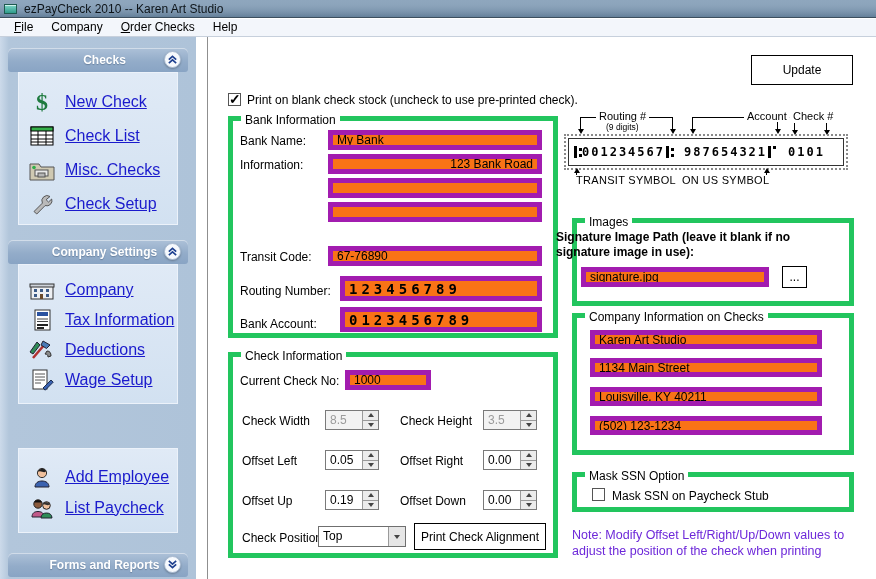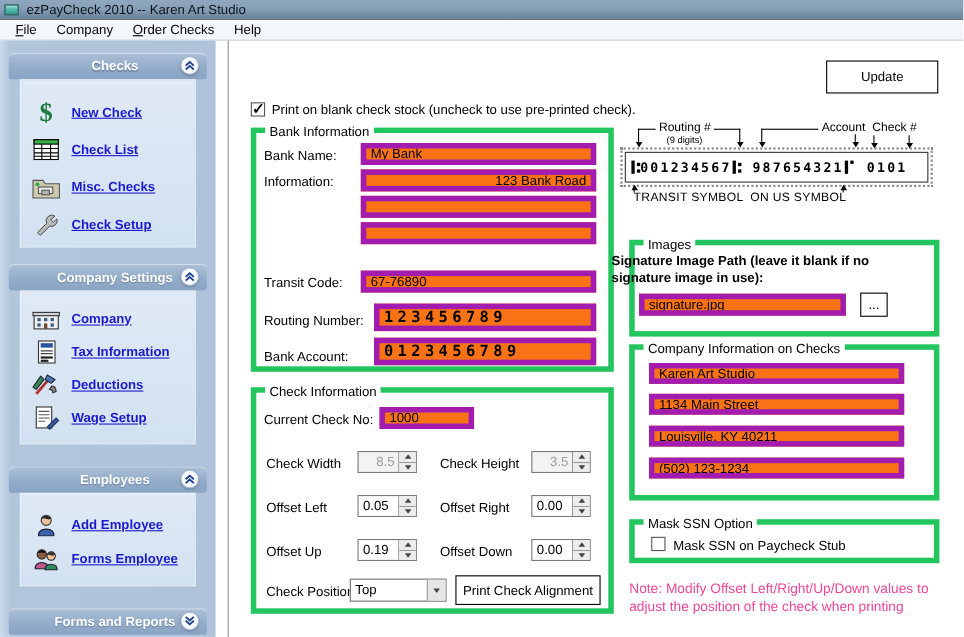--- a/index.html
+++ b/index.html
@@ -31,21 +31,21 @@
                   color:#fff; font-weight:bold; font-size:12px; line-height:24px; padding-left:13px;
                   text-shadow:0 1px 1px rgba(40,60,90,.35);text-align:center; }
   .chev-btn { position:absolute; right:7px; top:3px; width:17px; height:17px; border-radius:50%;
               background:#f6f9fd; border:1px solid #a9bbd2; box-shadow:0 1px 2px rgba(0,0,0,.25);
               display:flex; align-items:center; justify-content:center; }
   .panel-body { position:absolute; left:18px; width:160px;
                 background:linear-gradient(180deg,#e0eaf6,#d2e1f1);
                 border:1px solid #ecf2fa; display:flex; flex-direction:column; }
   .side-row { display:flex; align-items:center; }
   .icon-cell { width:46px; display:flex; align-items:center; justify-content:center; flex:0 0 46px; }
-  .side-link { color:#1a1acc; font-weight:bold; font-size:12px; text-decoration:underline; cursor:pointer; }
+  .side-link { color:#1a1acc; font-weight:normal; font-size:16px; text-decoration:underline; cursor:pointer; }
 
   
   .divider { position:absolute; left:207px; top:37px; width:1px; height:542px; background:#8f8f8f; }
   .page-title { position:absolute; left:320px; top:58px; width:310px; text-align:center;
                 font-family:"Liberation Serif","DejaVu Serif",serif; font-weight:bold; font-size:18px; }
   .btn { position:absolute; border:1px solid #000; background:#fff; display:flex;
          align-items:center; justify-content:center; font-size:12px; cursor:pointer; }
 
   .group { position:absolute; border:5px solid #22c55e; }
   .glabel { position:absolute; top:-8px; left:8px; background:#fff; padding:0 4px; font-size:12px; }
@@ -56,21 +56,21 @@
   .micr { font-family:"DejaVu Sans Mono",monospace; font-weight:bold; letter-spacing:4px; font-size:14px; }
 
   
   .cb { position:absolute; width:13px; height:13px; background:#fff; border:1px solid #555; }
   .cb.checked::after { content:"\2713"; position:absolute; left:0px; top:-3px;
                        font-size:14px; font-weight:bold; color:#000; }
 
   
   .spin { position:absolute; height:20px; border:1px solid #7a7a7a; background:#fff; display:flex; }
   .spin .val { flex:1; font-size:12px; padding:2px 0 0 4px; }
-  .spin.disabled { background:#f3f3f3;padding-left:12px; }
+  .spin.disabled { background:#f3f3f3; }
   .spin.disabled .val { color:#9b9b9b; }
   .spin .btns { width:16px; border-left:1px solid #9a9a9a; display:flex; flex-direction:column; }
   .spin .btns > div { flex:1; background:#ececec; display:flex; align-items:center; justify-content:center; }
   .spin .btns > div:first-child { border-bottom:1px solid #9a9a9a; }
   .tri-up { width:0; height:0; border-left:3px solid transparent; border-right:3px solid transparent;
             border-bottom:4px solid #444; }
   .tri-down { width:0; height:0; border-left:3px solid transparent; border-right:3px solid transparent;
               border-top:4px solid #444; }
 
   
@@ -94,21 +94,21 @@
   .micr-digits { font-family:"DejaVu Sans Mono",monospace; font-weight:bold; font-size:12px;
                  letter-spacing:2px; }
   .sym { display:inline-block; position:relative; width:9px; height:14px; }
   .sym-transit::before { content:""; position:absolute; left:1px; top:1px; width:3px; height:12px; background:#000; }
   .sym-transit::after { content:""; position:absolute; left:6px; top:3px; width:3px; height:3px;
                         background:#000; box-shadow:0 6px 0 #000; }
   .sym-onus::before { content:""; position:absolute; left:1px; top:1px; width:3px; height:12px; background:#000; }
   .sym-onus::after { content:""; position:absolute; left:6px; top:1px; width:3px; height:3px; background:#000; }
   .symlabel { position:absolute; top:64px; font-size:11px; letter-spacing:.3px; }
 
-  .note { position:absolute; left:572px; top:527px; width:292px; color:#ec4899; font-size:12.5px; line-height:16px; }
+  .note { position:absolute; left:572px; top:527px; width:292px; color:#6d28d9; font-size:12.5px; line-height:16px; }
 </style>
 </head>
 <body>
 
 <div class="window">
 
   <div class="titlebar">
     <div class="app-icon"></div>
     <div class="win-title">ezPayCheck 2010 -- Karen Art Studio</div>
   </div>
@@ -222,28 +222,20 @@
           <svg width="24" height="24" viewBox="0 0 24 24">
               <rect x="3" y="2" width="14" height="19" fill="#fff" stroke="#333"></rect>
               <path d="M5 6h10M5 9h10M5 12h10M5 15h6" stroke="#555"></path>
               <path d="M13 20 21 12l2.2 2.2-8 8z" fill="#3a62b0" stroke="#1d2d50"></path>
             </svg>
         </span>
         <span class="side-link">Wage Setup</span>
       </div>
     </div>
 
-    <div class="panel-header" style="top:387px;">
-      <span>Employees</span>
-      <span class="chev-btn">
-        <svg width="11" height="11" viewBox="0 0 12 12">
-            <path d="M2 6.2 6 2.6 10 6.2M2 10 6 6.4 10 10" fill="none" stroke="#1d3f8f" stroke-width="1.8"></path>
-          </svg>
-      </span>
-    </div>
     <div class="panel-body" style="top:411px; height:85px; padding-top:12px;">
       <div class="side-row" style="height:31px;">
         <span class="icon-cell">
           <svg width="20" height="22" viewBox="0 0 20 22">
               <circle cx="10" cy="7" r="4.6" fill="#f0c09c" stroke="#333"></circle>
               <path d="M5.6 5.8a5 5 0 0 1 8.8-.6l-2 1-4.5-1z" fill="#222"></path>
               <path d="M3 21c0-4 3-6 7-6s7 2 7 6z" fill="#3a62b0" stroke="#223"></path>
             </svg>
         </span>
         <span class="side-link">Add Employee</span>
@@ -252,21 +244,21 @@
         <span class="icon-cell">
           <svg width="24" height="22" viewBox="0 0 24 22">
               <circle cx="8" cy="7" r="4.2" fill="#8a5a3c" stroke="#222"></circle>
               <path d="M4 5.5a4.5 4.5 0 0 1 8 0z" fill="#111"></path>
               <path d="M2 20c0-4 2.6-5.5 6-5.5s6 1.5 6 5.5z" fill="#c05a8a" stroke="#223"></path>
               <circle cx="16.5" cy="8.5" r="3.8" fill="#f0c09c" stroke="#222"></circle>
               <path d="M13 7a4 4 0 0 1 7 .4l-2.2.8z" fill="#333"></path>
               <path d="M11 21c0-3.4 2.4-5 5.5-5s5.5 1.6 5.5 5z" fill="#2e8b57" stroke="#223"></path>
             </svg>
         </span>
-        <span class="side-link">Forms Employee</span>
+        <span class="side-link">List Paycheck</span>
       </div>
     </div>
 
     <div class="panel-header" style="top:516px;">
       <span>Forms and Reports</span>
       <span class="chev-btn">
         <svg width="11" height="11" viewBox="0 0 12 12">
             <path d="M2 2 6 5.6 10 2M2 5.8 6 9.4 10 5.8" fill="none" stroke="#1d3f8f" stroke-width="1.8"></path>
           </svg>
       </span>

